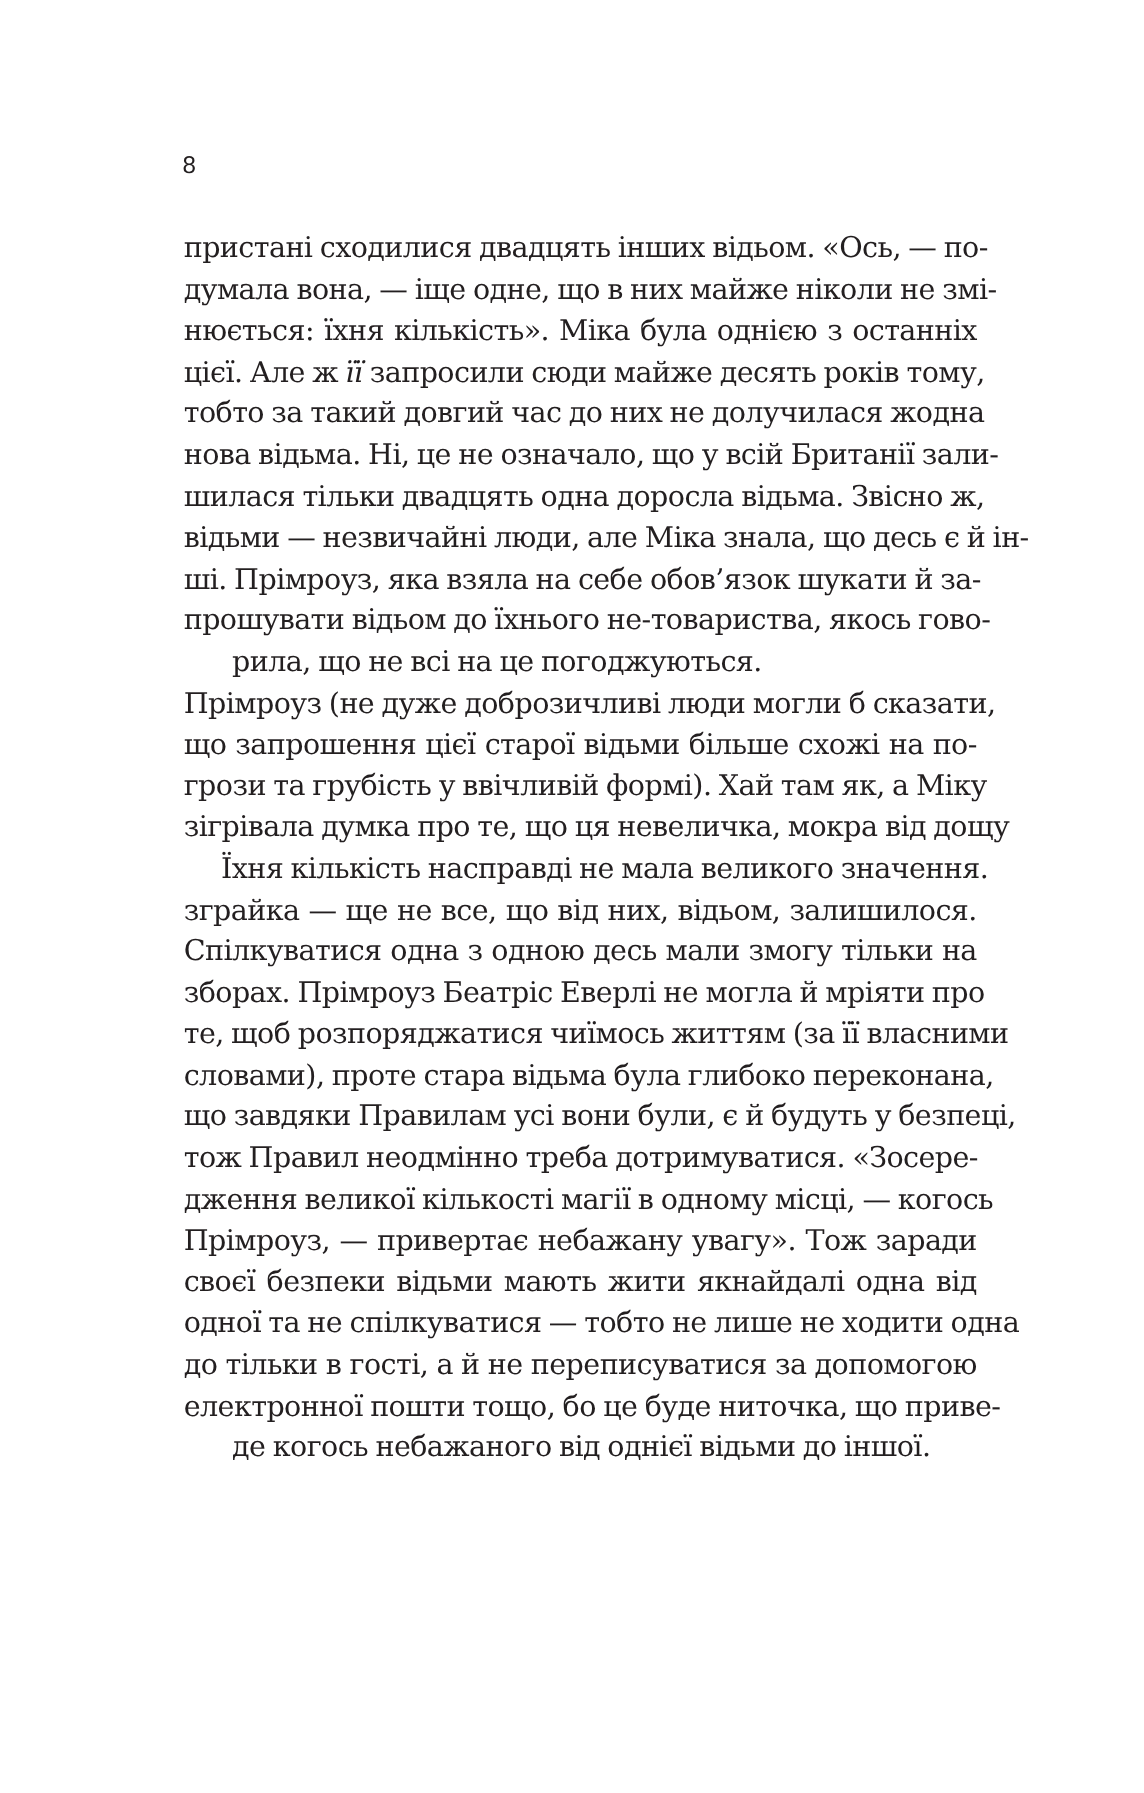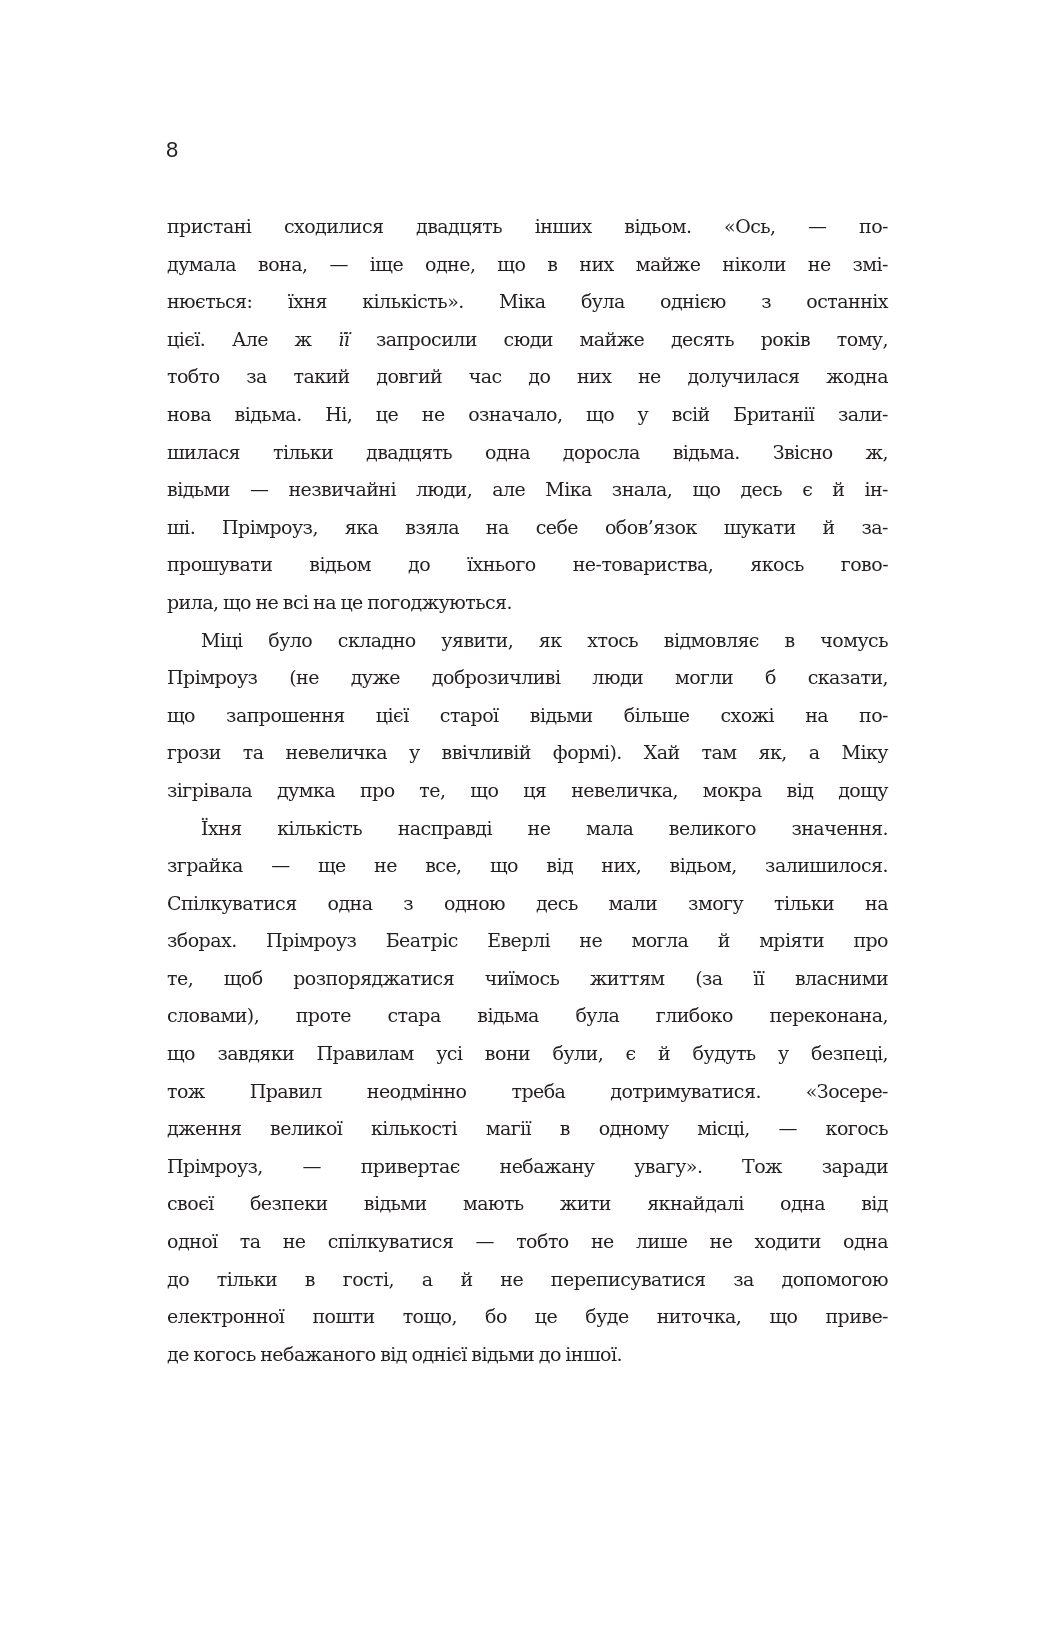--- a/index.html
+++ b/index.html
@@ -22,35 +22,36 @@
       font-size: 22px;
       line-height: 28px;
       color: #231f20;
     }
     .text-block {
       position: absolute;
       left: 167px;
       top: 208px;
       width: 721px;
       font-family: "DejaVu Serif", "Liberation Serif", serif;
-      font-size: 19px;
+      font-size: 26px;
       line-height: 37.6px;
       color: #231f20;
     }
     .line {
       display: block;
       height: 37.6px;
       white-space: nowrap;
       text-align: justify;
       text-align-last: justify;
       letter-spacing: -0.55px;
       word-spacing: -1px;
     }
     .line.last {
       text-align-last: left;
+      margin-left: 44px;
     }
     .line.indent {
       padding-left: 34px;
     }
     .line em {
     }
   </style>
 </head>
 <body>
 
@@ -61,24 +62,23 @@
   <span class="line">думала вона, — іще одне, що в них майже ніколи не змі-</span>
   <span class="line">нюється: їхня кількість». Міка була однією з останніх</span>
   <span class="line"><span>цієї. Але ж </span><em>її</em><span> запросили сюди майже десять років тому,</span></span>
   <span class="line">тобто за такий довгий час до них не долучилася жодна</span>
   <span class="line">нова відьма. Ні, це не означало, що у всій Британії зали-</span>
   <span class="line">шилася тільки двадцять одна доросла відьма. Звісно ж,</span>
   <span class="line">відьми — незвичайні люди, але Міка знала, що десь є й ін-</span>
   <span class="line">ші. Прімроуз, яка взяла на себе обов’язок шукати й за-</span>
   <span class="line">прошувати відьом до їхнього не-товариства, якось гово-</span>
   <span class="line last">рила, що не всі на це погоджуються.</span>
-  <span class="line indent">Міці було складно уявити, як хтось відмовляє в чомусь</span>
   <span class="line">Прімроуз (не дуже доброзичливі люди могли б сказати,</span>
   <span class="line">що запрошення цієї старої відьми більше схожі на по-</span>
-  <span class="line">грози та невеличка у ввічливій формі). Хай там як, а Міку</span>
+  <span class="line">грози та грубість у ввічливій формі). Хай там як, а Міку</span>
   <span class="line">зігрівала думка про те, що ця невеличка, мокра від дощу</span>
   <span class="line indent">Їхня кількість насправді не мала великого значення.</span>
   <span class="line">зграйка — ще не все, що від них, відьом, залишилося.</span>
   <span class="line">Спілкуватися одна з одною десь мали змогу тільки на</span>
   <span class="line">зборах. Прімроуз Беатріс Еверлі не могла й мріяти про</span>
   <span class="line">те, щоб розпоряджатися чиїмось життям (за її власними</span>
   <span class="line">словами), проте стара відьма була глибоко переконана,</span>
   <span class="line">що завдяки Правилам усі вони були, є й будуть у безпеці,</span>
   <span class="line">тож Правил неодмінно треба дотримуватися. «Зосере-</span>
   <span class="line">дження великої кількості магії в одному місці, — когось</span>

